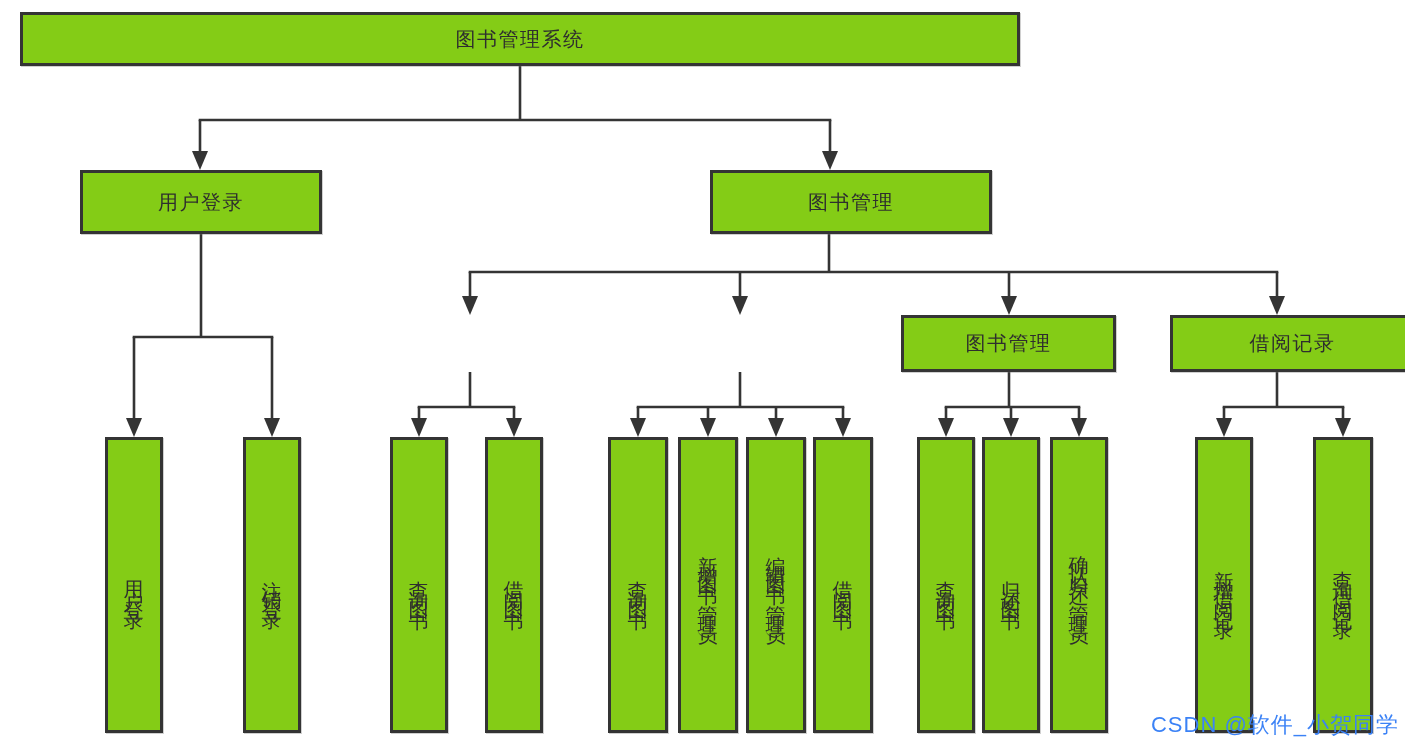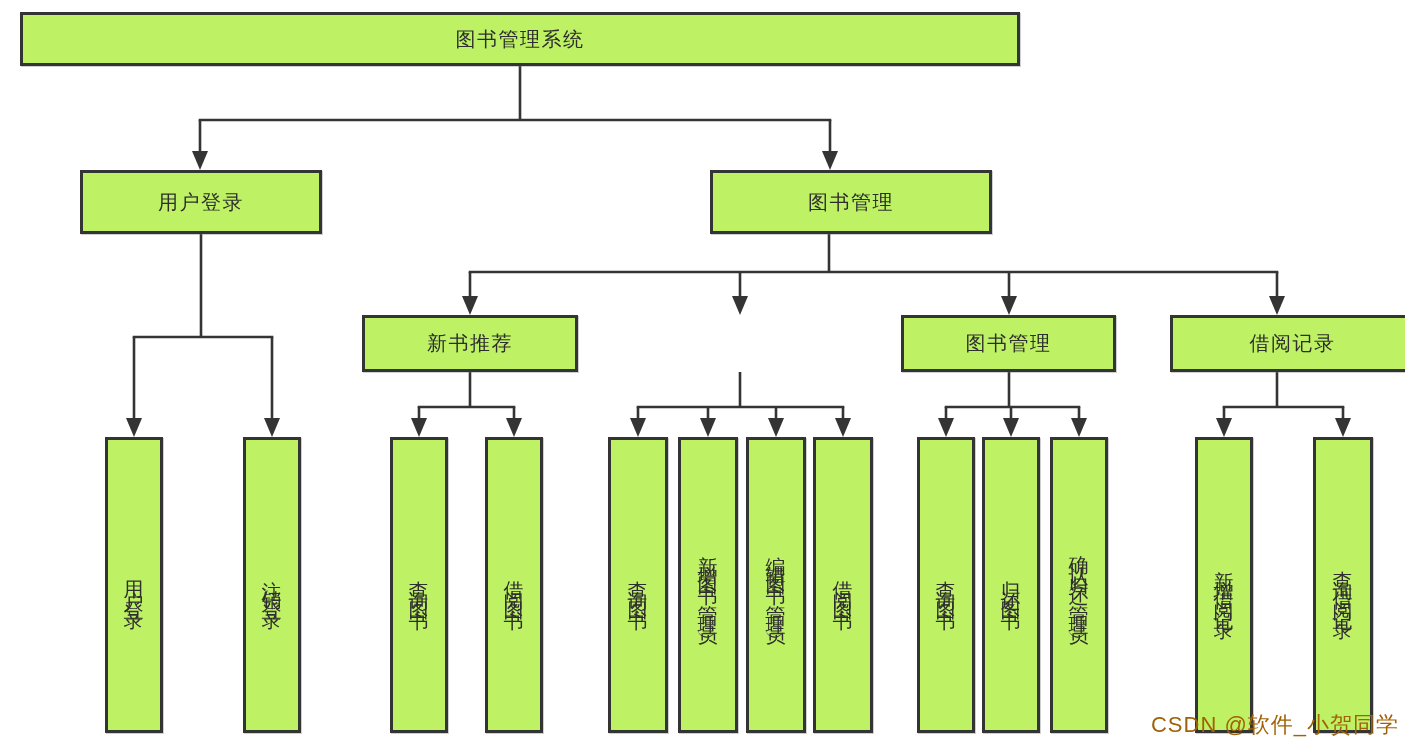--- a/index.html
+++ b/index.html
@@ -19,21 +19,21 @@
     position: absolute;
     left: 0;
     top: 0;
     width: 1405px;
     height: 747px;
     z-index: 1;
   }
   .box {
     position: absolute;
     box-sizing: border-box;
-    background: #bef264;
+    background: #84cc16;
     border: 3px solid #343434;
     display: flex;
     align-items: center;
     justify-content: center;
     color: #2e2e2e;
     z-index: 2;
     box-shadow: 1px 1px 0 rgba(120,120,120,0.35);
   }
   .htext {
     font-size: 20px;
@@ -48,21 +48,21 @@
     line-height: 1;
     white-space: nowrap;
   }
   .watermark {
     position: absolute;
     right: 6px;
     top: 710px;
     z-index: 3;
     font-size: 22px;
     letter-spacing: 1px;
-    color: #a16207;
+    color: #3b82f6;
     white-space: nowrap;
   }
 </style>
 </head>
 <body>
 
 <div class="canvas">
 
   <svg id="connectors" class="connectors" viewBox="0 0 1405 747" xmlns="http://www.w3.org/2000/svg">
       <line x1="520" y1="66" x2="520" y2="120" stroke="#343434" stroke-width="2.6"></line>
@@ -123,23 +123,20 @@
     <span class="htext">图书管理系统</span>
   </div>
 
   <div class="box" style="left:80px; top:170px; width:242px; height:64px;">
     <span class="htext">用户登录</span>
   </div>
   <div class="box" style="left:710px; top:170px; width:282px; height:64px;">
     <span class="htext">图书管理</span>
   </div>
 
-  <div class="box" style="left:362px; top:315px; width:216px; height:57px;">
-    <span class="htext">新书推荐</span>
-  </div>
   <div class="box" style="left:901px; top:315px; width:215px; height:57px;">
     <span class="htext">图书管理</span>
   </div>
   <div class="box" style="left:1170px; top:315px; width:245px; height:57px;">
     <span class="htext">借阅记录</span>
   </div>
 
   <div class="box" style="left:105px; top:437px; width:58px; height:296px;">
     <span class="vtext">用户登录</span>
   </div>

